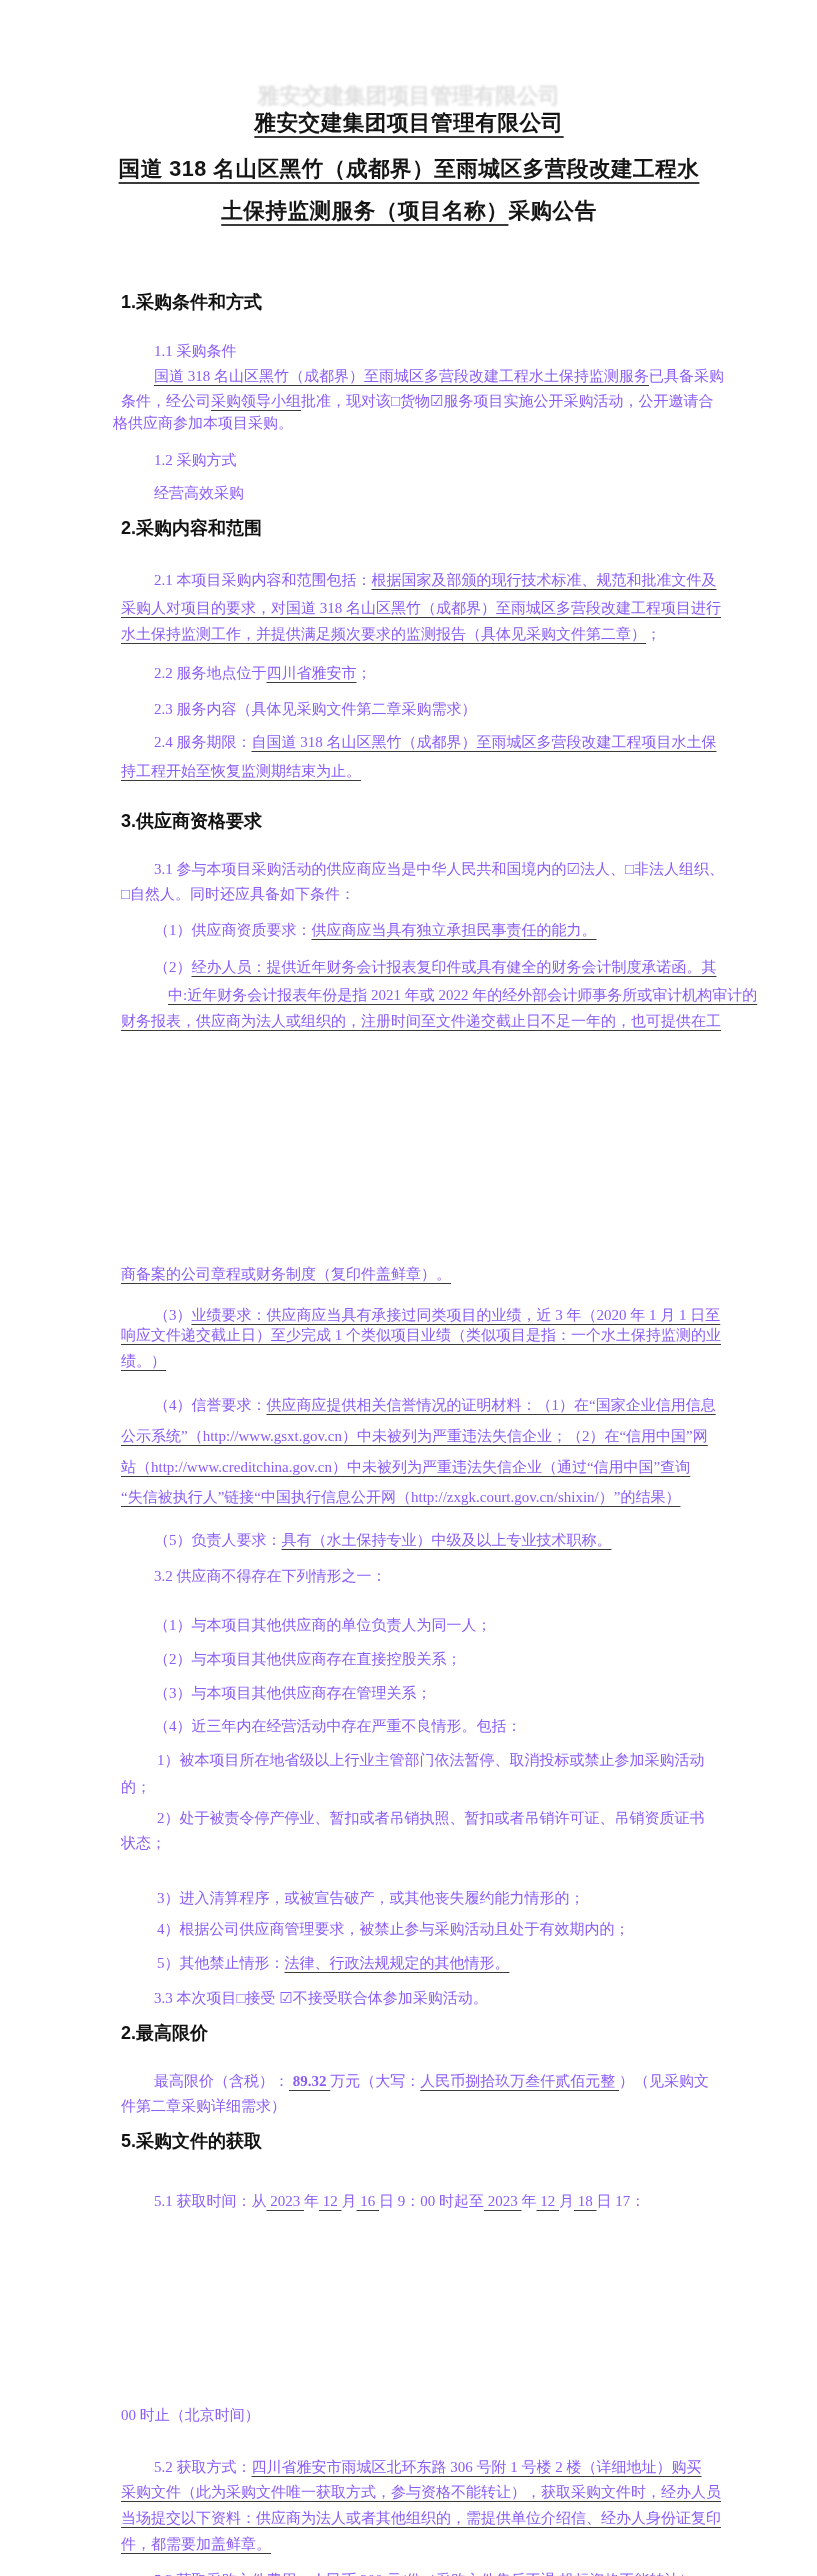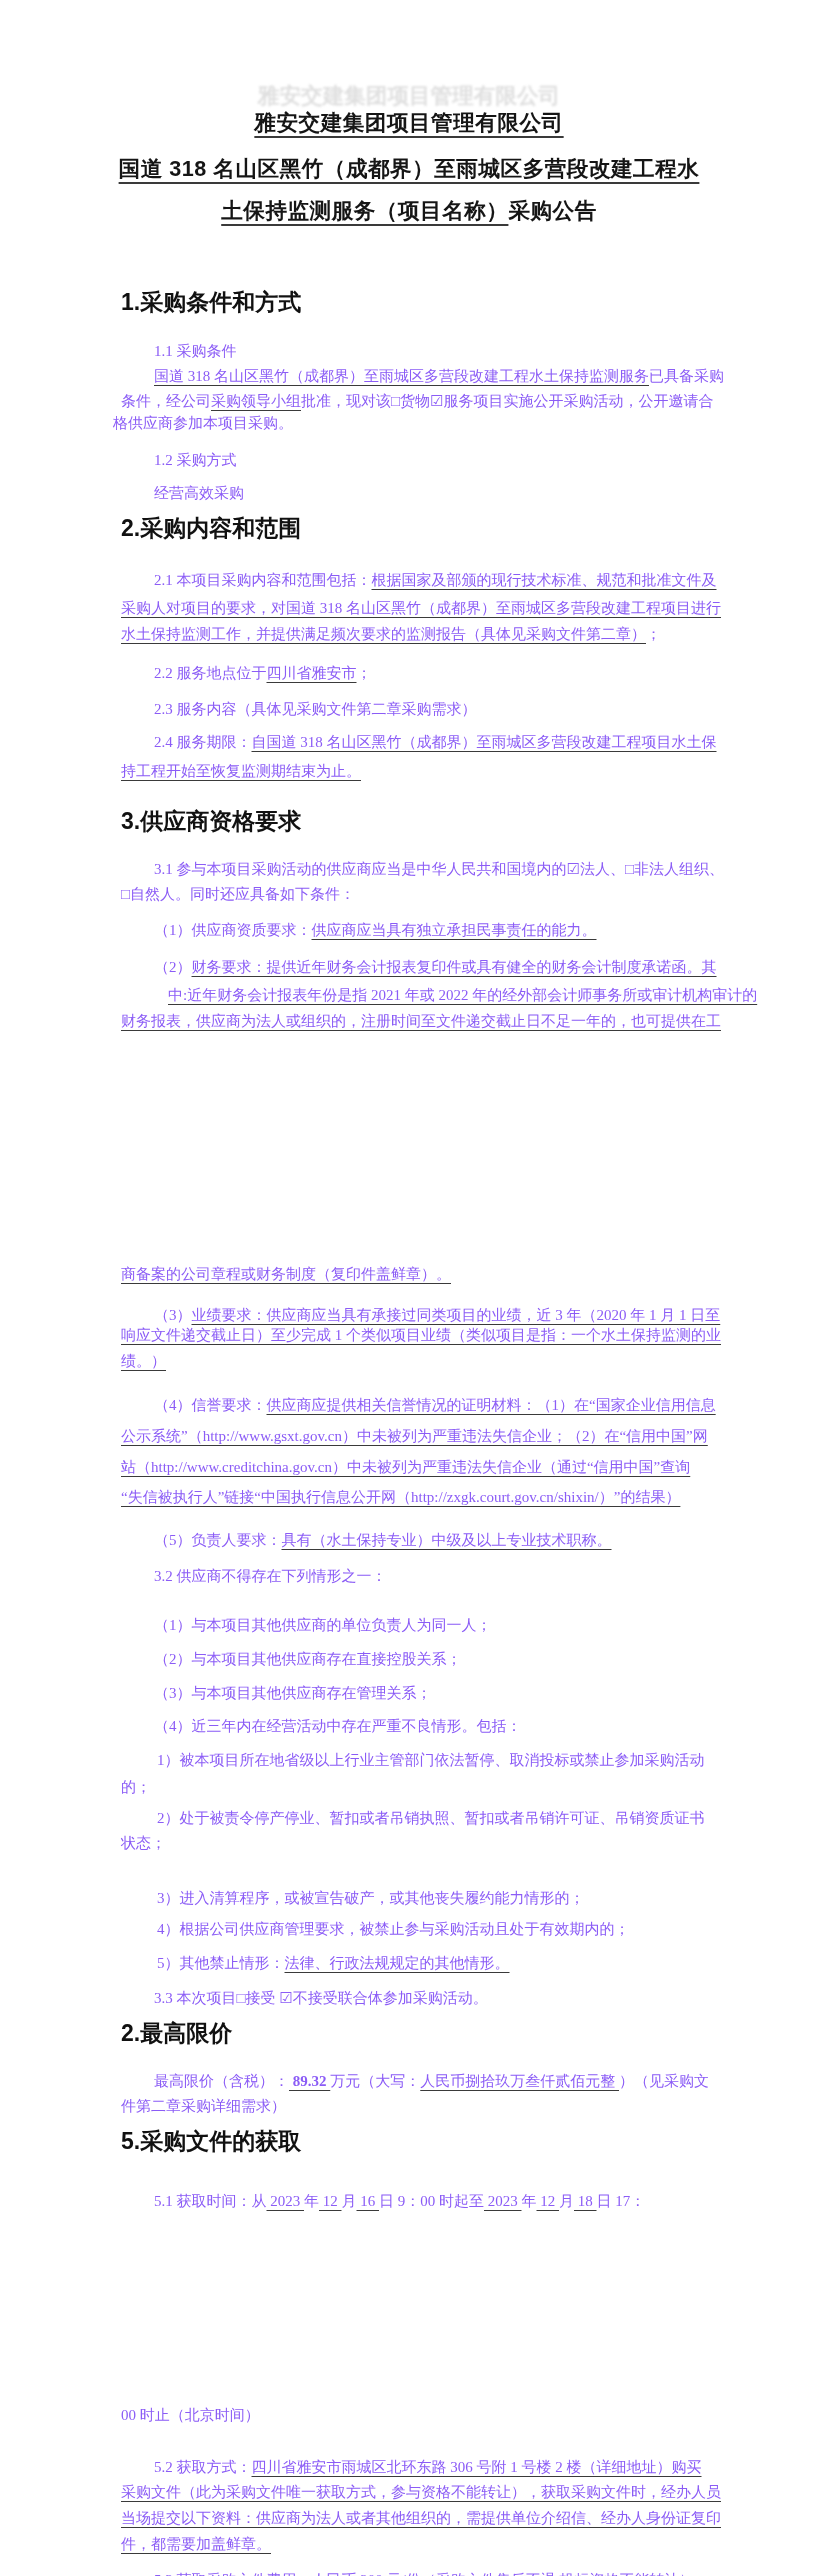--- a/index.html
+++ b/index.html
@@ -30,21 +30,21 @@
   }
   .ghost {
     font-size:21.6px;
     font-weight:bold;
     color:#b9b9b9;
     opacity:.45;
     filter:blur(1px);
     font-family:"Liberation Sans","DejaVu Sans",sans-serif;
   }
   .h1 {
-    font-size:23px;
+    font-size:18px;
     line-height:21.6px;
     font-weight:bold;
     color:#111111;
     font-family:"Liberation Sans","DejaVu Sans",sans-serif;
   }
   .u {
     text-decoration:underline;
     text-decoration-thickness:1px;
     text-underline-offset:4.1px;
     text-decoration-color:#3a3a3a;
@@ -73,21 +73,21 @@
     <div class="line body" style="top: 599px; left: 121px;"><span class="u">采购人对项目的要求，对国道 318 名山区黑竹（成都界）至雨城区多营段改建工程项目进行</span></div>
     <div class="line body" style="top: 625px; left: 121px;"><span class="u">水土保持监测工作，并提供满足频次要求的监测报告（具体见采购文件第二章）</span><span>；</span></div>
     <div class="line body" style="top: 664px; left: 154px;"><span>2.2 服务地点位于</span><span class="u">四川省雅安市</span><span>；</span></div>
     <div class="line body" style="top: 700px; left: 154px;"><span>2.3 服务内容（具体见采购文件第二章采购需求）</span></div>
     <div class="line body" style="top: 733px; left: 154px;"><span>2.4 服务期限：</span><span class="u">自国道 318 名山区黑竹（成都界）至雨城区多营段改建工程项目水土保</span></div>
     <div class="line body" style="top: 762px; left: 121px;"><span class="u">持工程开始至恢复监测期结束为止。</span></div>
     <div class="line h1" style="top: 811px; left: 121px;"><span>3.供应商资格要求</span></div>
     <div class="line body" style="top: 860px; left: 154px;"><span>3.1 参与本项目采购活动的供应商应当是中华人民共和国境内的☑法人、□非法人组织、</span></div>
     <div class="line body" style="top: 885px; left: 121px;"><span>□自然人。同时还应具备如下条件：</span></div>
     <div class="line body" style="top: 921px; left: 154px;"><span>（1）供应商资质要求：</span><span class="u">供应商应当具有独立承担民事责任的能力。</span></div>
-    <div class="line body" style="top: 958px; left: 154px;"><span>（2）</span><span class="u">财务要求：提供近年财务会计报表复印件或具有健全的财务会计制度承诺函。其</span></div>
+    <div class="line body" style="top: 958px; left: 154px;"><span>（2）</span><span class="u">经办人员：提供近年财务会计报表复印件或具有健全的财务会计制度承诺函。其</span></div>
     <div class="line body" style="top: 986px; left: 121px; margin-left: 47px;"><span class="u">中:近年财务会计报表年份是指 2021 年或 2022 年的经外部会计师事务所或审计机构审计的</span></div>
     <div class="line body" style="top: 1012px; left: 121px;"><span class="u">财务报表，供应商为法人或组织的，注册时间至文件递交截止日不足一年的，也可提供在工</span></div>
     <div class="line body" style="top: 1265px; left: 121px;"><span class="u">商备案的公司章程或财务制度（复印件盖鲜章）。</span></div>
     <div class="line body" style="top: 1306px; left: 154px;"><span>（3）</span><span class="u">业绩要求：供应商应当具有承接过同类项目的业绩，近 3 年（2020 年 1 月 1 日至</span></div>
     <div class="line body" style="top: 1326px; left: 121px;"><span class="u">响应文件递交截止日）至少完成 1 个类似项目业绩（类似项目是指：一个水土保持监测的业</span></div>
     <div class="line body" style="top: 1352px; left: 121px;"><span class="u">绩。）</span></div>
     <div class="line body" style="top: 1396px; left: 154px;"><span>（4）信誉要求：</span><span class="u">供应商应提供相关信誉情况的证明材料：（1）在“国家企业信用信息</span></div>
     <div class="line body" style="top: 1427px; left: 121px;"><span class="u">公示系统”（http://www.gsxt.gov.cn）中未被列为严重违法失信企业；（2）在“信用中国”网</span></div>
     <div class="line body" style="top: 1488px; left: 121px;"><span class="u">“失信被执行人”链接“中国执行信息公开网（http://zxgk.court.gov.cn/shixin/）”的结果）</span></div>
     <div class="line body" style="top: 1458px; left: 121px;"><span class="u">站（http://www.creditchina.gov.cn）中未被列为严重违法失信企业（通过“信用中国”查询</span></div>

